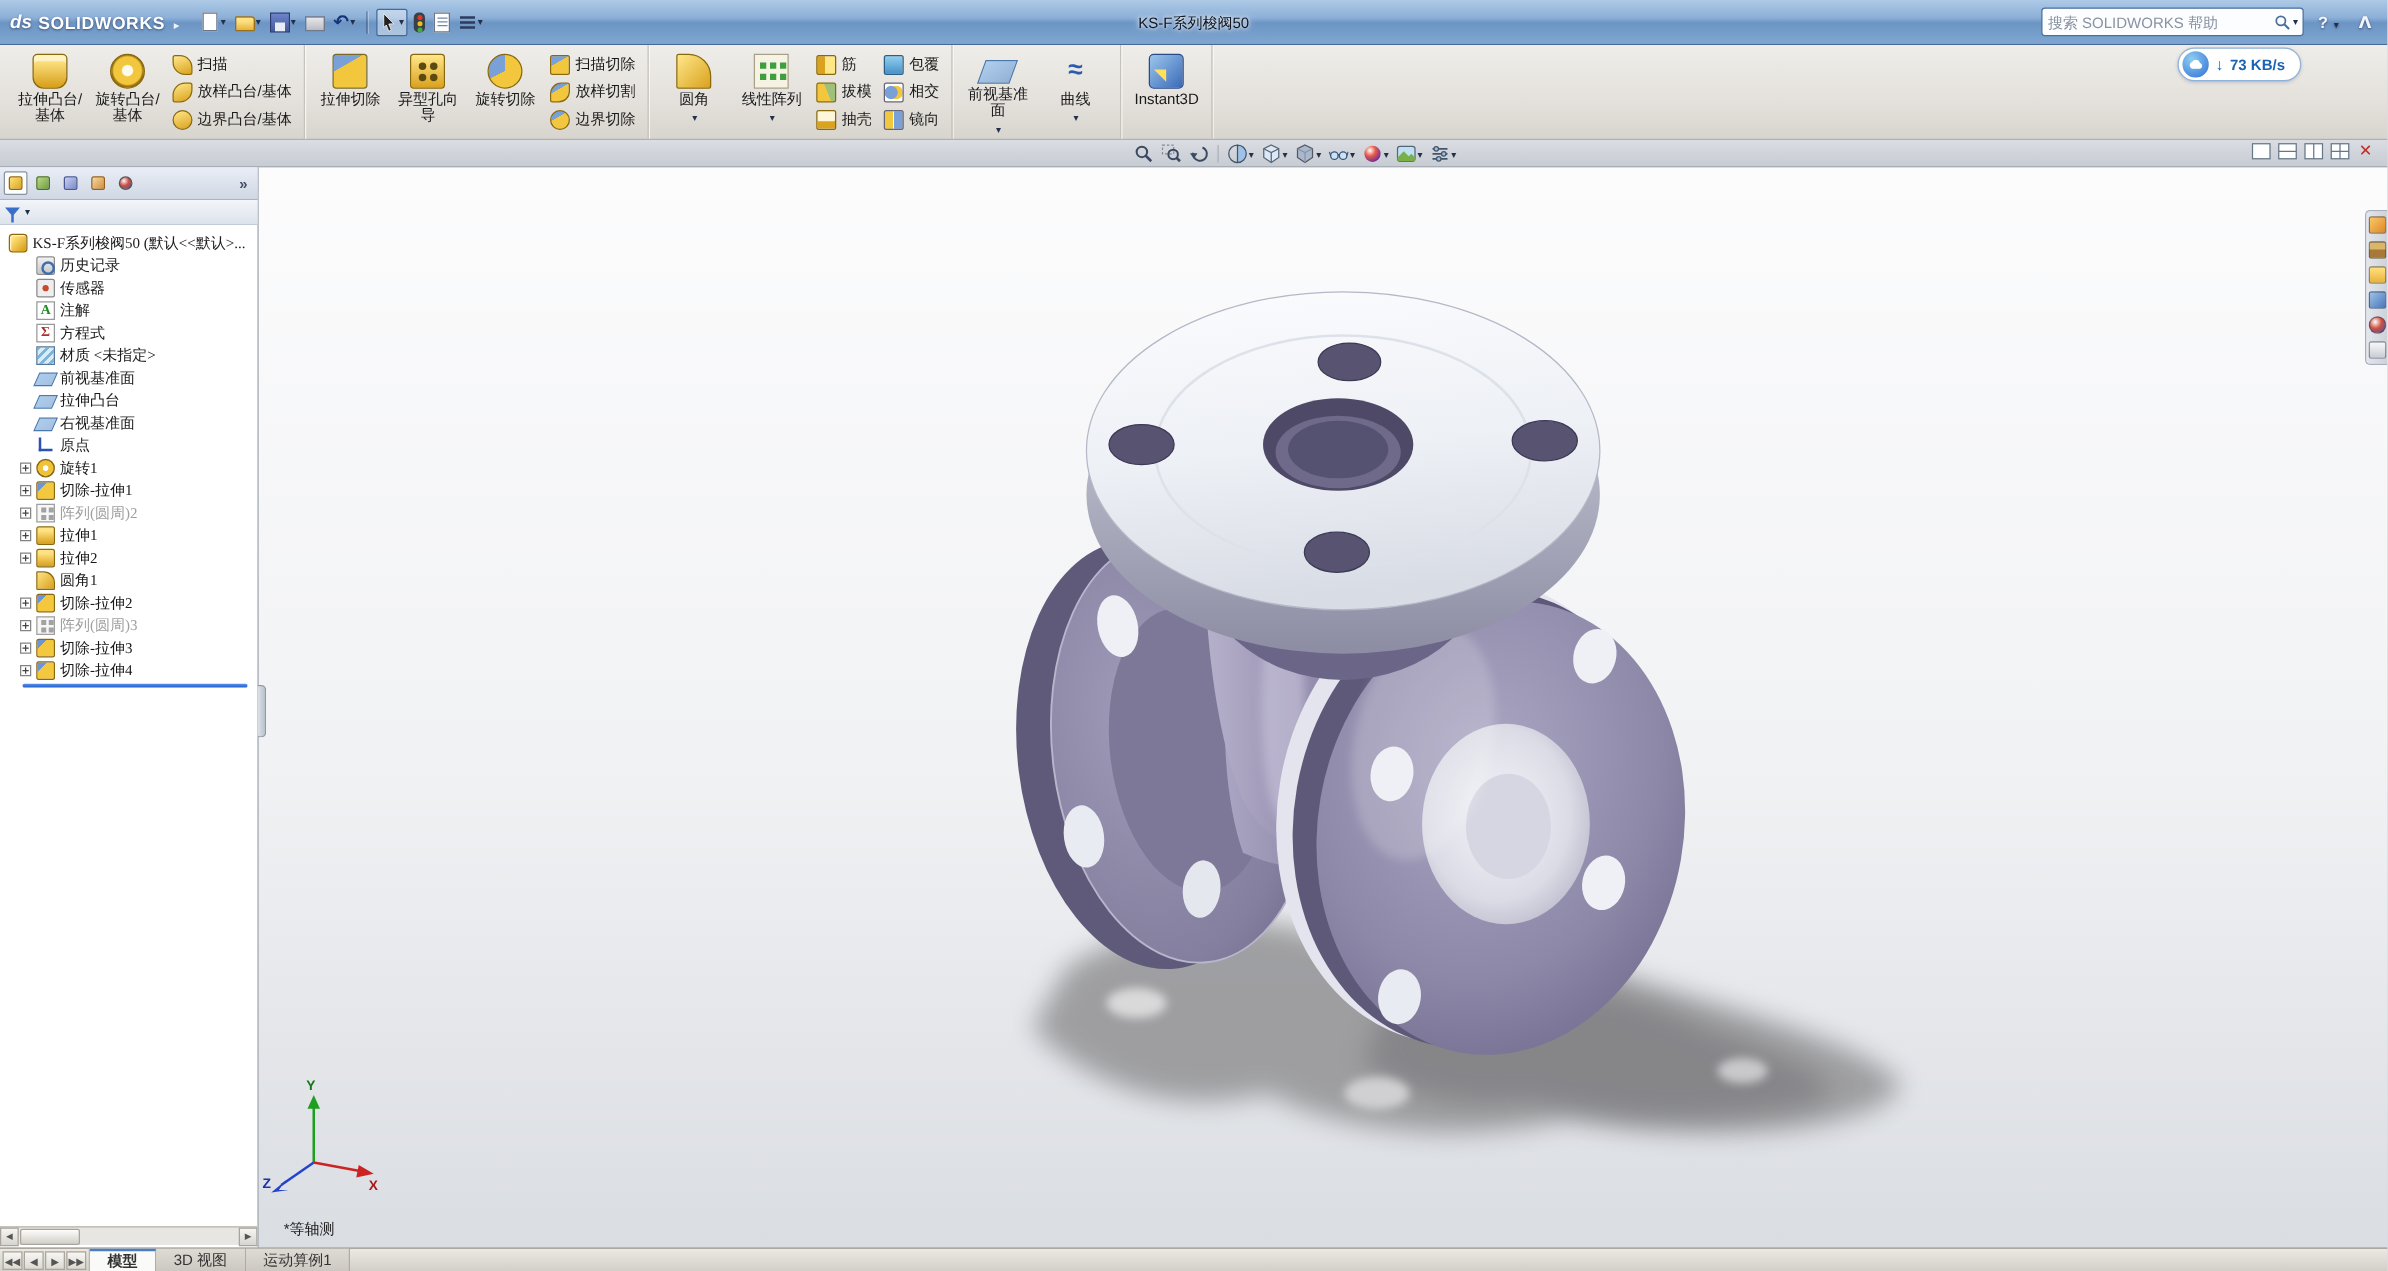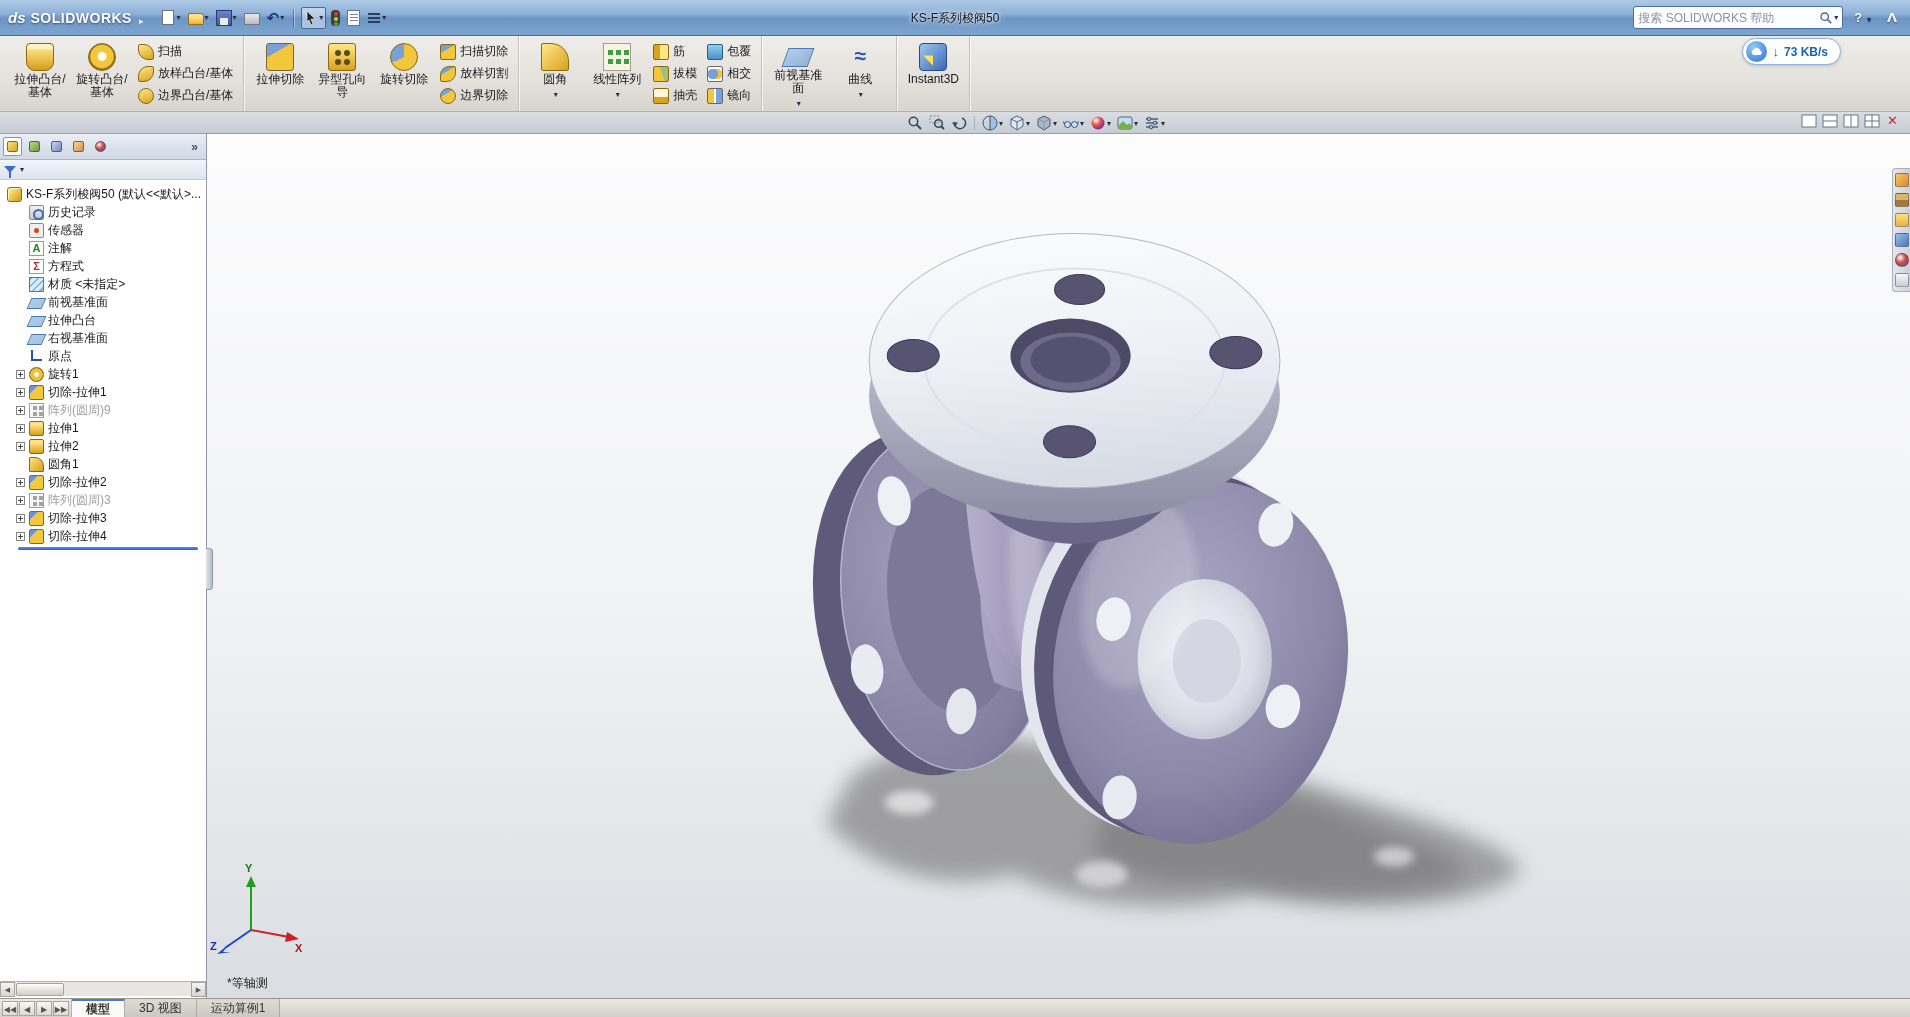--- a/index.html
+++ b/index.html
@@ -110,21 +110,21 @@
   .fmt-ico{position:absolute;inset:3px;border-radius:2px;}
   .fmt-feature .fmt-ico{background:linear-gradient(135deg,#ffe27a,#d9a520);border:1px solid #93680d;}
   .fmt-property .fmt-ico{background:linear-gradient(135deg,#bcd88a,#6e9e3c);border:1px solid #4a7020;}
   .fmt-config .fmt-ico{background:linear-gradient(135deg,#c8d0f0,#7a8ac8);border:1px solid #4a5a98;}
   .fmt-dimxpert .fmt-ico{background:linear-gradient(135deg,#f8d8a0,#d09040;);border:1px solid #96601c;background:linear-gradient(135deg,#f8d8a0,#d09040);}
   .fmt-display .fmt-ico{background:radial-gradient(circle at 35% 30%,#f8f8ff,#d05040 45%,#4050b0);border:1px solid #555;border-radius:50%;}
   .fm-chev{margin-left:auto;color:#44506a;font-weight:bold;font-size:12px;padding:0 5px;}
   .filter-bar{height:20px;background:linear-gradient(180deg,#f2f5f9,#dde4ec);border-bottom:1px solid #c2ccd8;display:flex;align-items:center;padding:0 4px;gap:3px;}
   .funnel{width:0;height:0;border-left:6px solid transparent;border-right:6px solid transparent;border-top:7px solid #3a6ecb;position:relative;}
   .funnel::after{content:"";position:absolute;left:-1px;top:-1px;width:2px;height:6px;background:#3a6ecb;}
-  .tree{padding-top:5px;}
+  .tree{padding-top:5px;font-family:Liberation Serif, serif;}
   .trow{display:flex;align-items:center;gap:4px;height:18px;padding-left:7px;font-size:12px;white-space:nowrap;overflow:hidden;}
   .trow.child{padding-left:16px;}
   .tlabel{overflow:hidden;text-overflow:ellipsis;}
   .exp{width:9px;height:9px;flex:none;border:1px solid #848484;background:
       linear-gradient(#444,#444) center/5px 1px no-repeat,
       linear-gradient(#444,#444) center/1px 5px no-repeat,#fff;}
   .exp.noexp{visibility:hidden;}
   .trow.suppressed{filter:grayscale(1);}
   .trow.suppressed .tlabel{color:#98a0a8;}
   .rollback{height:3px;background:linear-gradient(180deg,#5a92e8,#1f5fd0);margin:2px 8px 0 18px;border-radius:2px;}
@@ -561,21 +561,21 @@
             <span class="tlabel">旋转1</span>
           </div>
           <div class="trow child">
             <span class="exp"></span>
             <span class="ti ti-cut-extrude"></span>
             <span class="tlabel">切除-拉伸1</span>
           </div>
           <div class="trow child suppressed">
             <span class="exp"></span>
             <span class="ti ti-pattern"></span>
-            <span class="tlabel">阵列(圆周)9</span>
+            <span class="tlabel">阵列(圆周)2</span>
           </div>
           <div class="trow child">
             <span class="exp"></span>
             <span class="ti ti-extrude"></span>
             <span class="tlabel">拉伸1</span>
           </div>
           <div class="trow child">
             <span class="exp"></span>
             <span class="ti ti-extrude"></span>
             <span class="tlabel">拉伸2</span>

